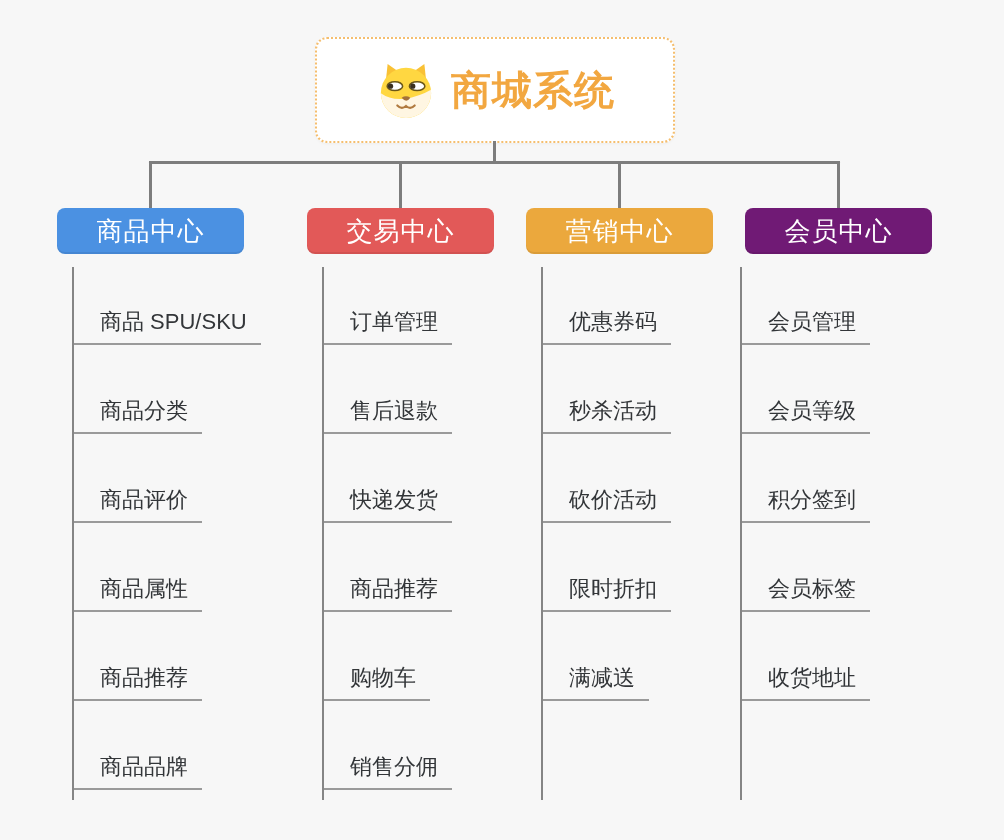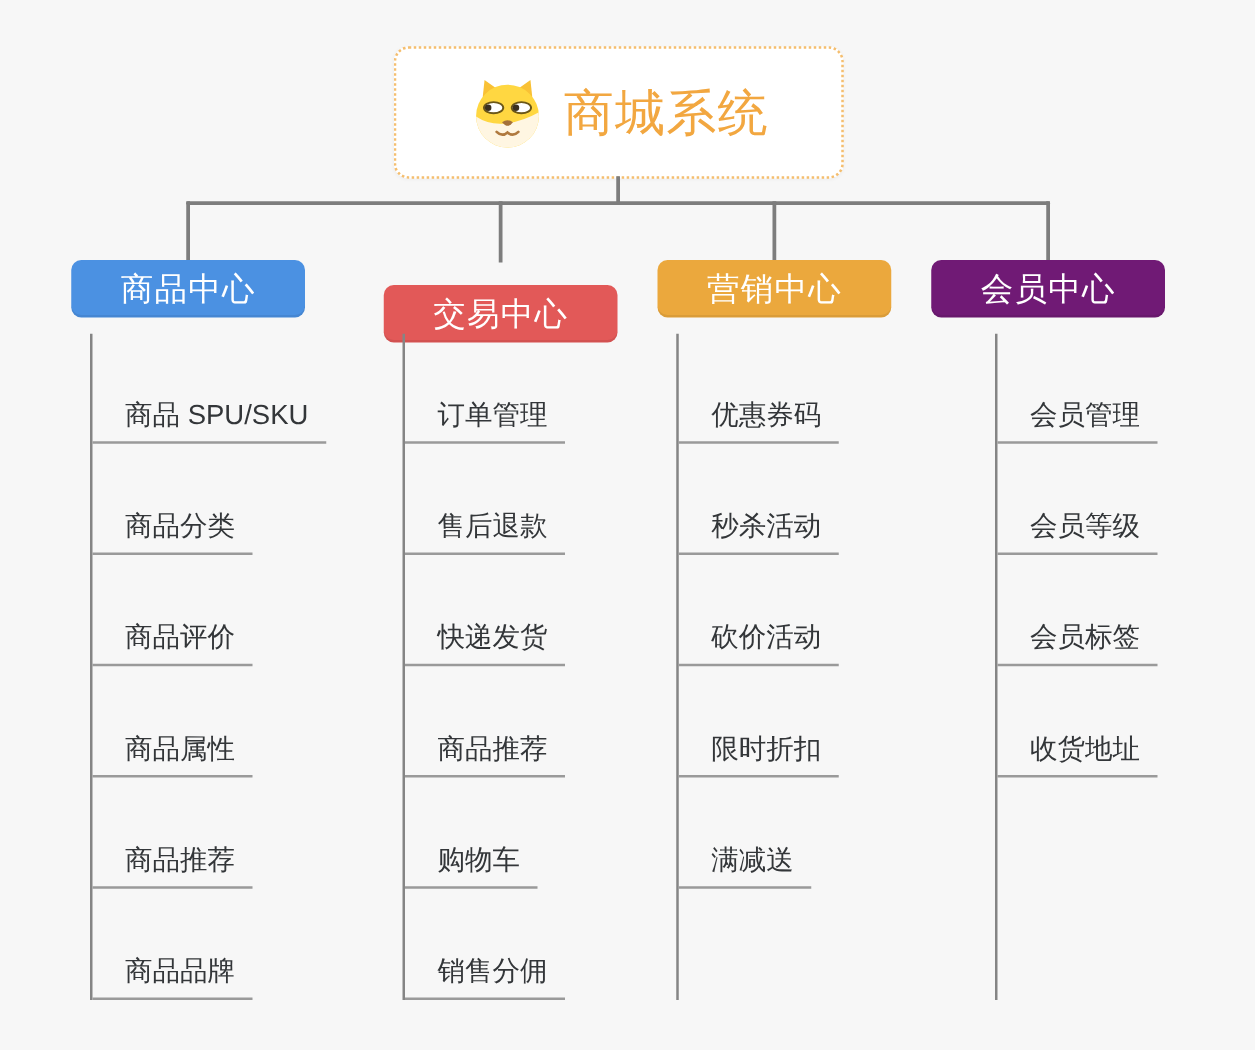--- a/index.html
+++ b/index.html
@@ -14,56 +14,56 @@
   .root-node {
     position: absolute; left: 315px; top: 37px;
     width: 360px; height: 106px; box-sizing: border-box;
     background: #ffffff;
     border: 2px dotted #f5be6e;
     border-radius: 12px;
     display: flex; align-items: center; justify-content: center; gap: 14px;
     box-shadow: 0 1px 3px rgba(0,0,0,0.04);
   }
   .root-title {
-    font-size: 40px; font-weight: 400; letter-spacing: 1px;
+    font-size: 40px; font-weight: 700; letter-spacing: 1px;
   }
   .root-icon { width: 62px; height: 58px; flex: 0 0 auto; }
   
   .line { position: absolute; background: #7d7d7d; }
   .root-stem   { left: 493px; top: 141px; width: 3px; height: 21px; }
   .h-line      { left: 149px; top: 161px; width: 691px; height: 3px; border-radius: 2px; }
   .drop        { top: 161px; width: 3px; height: 49px; }
   .drop-0 { left: 149px; } .drop-1 { left: 399px; }
   .drop-2 { left: 618px; } .drop-3 { left: 837px; }
   
   .branch {
     position: absolute; top: 208px; width: 187px; height: 46px;
     border-radius: 8px;
     display: flex; align-items: center; justify-content: center;
     color: #ffffff; font-size: 26px; font-weight: 500; letter-spacing: 1px;
     box-shadow: inset 0 -2px 0 rgba(0,0,0,0.07);
   }
-  .branch-0 { left: 57px; } .branch-1 { left: 307px; margin-top: 20px; }
+  .branch-0 { left: 57px; } .branch-1 { left: 307px; }
   .branch-2 { left: 526px; } .branch-3 { left: 745px; }
   
   .col {
     position: absolute; top: 267px; height: 533px;
     border-left: 2px solid #858585;
   }
   .col-0 { left: 72px; } .col-1 { left: 322px; }
-  .col-2 { left: 541px; } .col-3 { left: 796px; }
+  .col-2 { left: 541px; } .col-3 { left: 740px; }
   .item {
     width: fit-content;
     font-size: 22px; line-height: 30px; color: #333639;
     padding: 0 14px 6px 26px;
     border-bottom: 2px solid #9a9a9a;
     margin-top: 51px;
     white-space: nowrap;
   }
-  .item:first-child { margin-top: 50px; }
+  .item:first-child { margin-top: 40px; }
 </style>
 </head>
 <body>
 
 <div class="root-node">
   <svg class="root-icon" viewBox="0 0 64 60" aria-hidden="true">
     <path d="M11 22 L13 3 L27 13 Z" fill="#f9c135"></path>
     <path d="M53 22 L51 3 L37 13 Z" fill="#f9c135"></path>
     <circle cx="32" cy="33" r="26" fill="#ffd741"></circle>
     <clipPath id="dh">
@@ -122,15 +122,16 @@
   <div class="item">优惠券码</div>
   <div class="item">秒杀活动</div>
   <div class="item">砍价活动</div>
   <div class="item">限时折扣</div>
   <div class="item">满减送</div>
 </div>
 
 <div class="col col-3">
   <div class="item">会员管理</div>
   <div class="item">会员等级</div>
+  <div class="item">积分签到</div>
   <div class="item">会员标签</div>
   <div class="item">收货地址</div>
 </div>
 
 </body></html>

